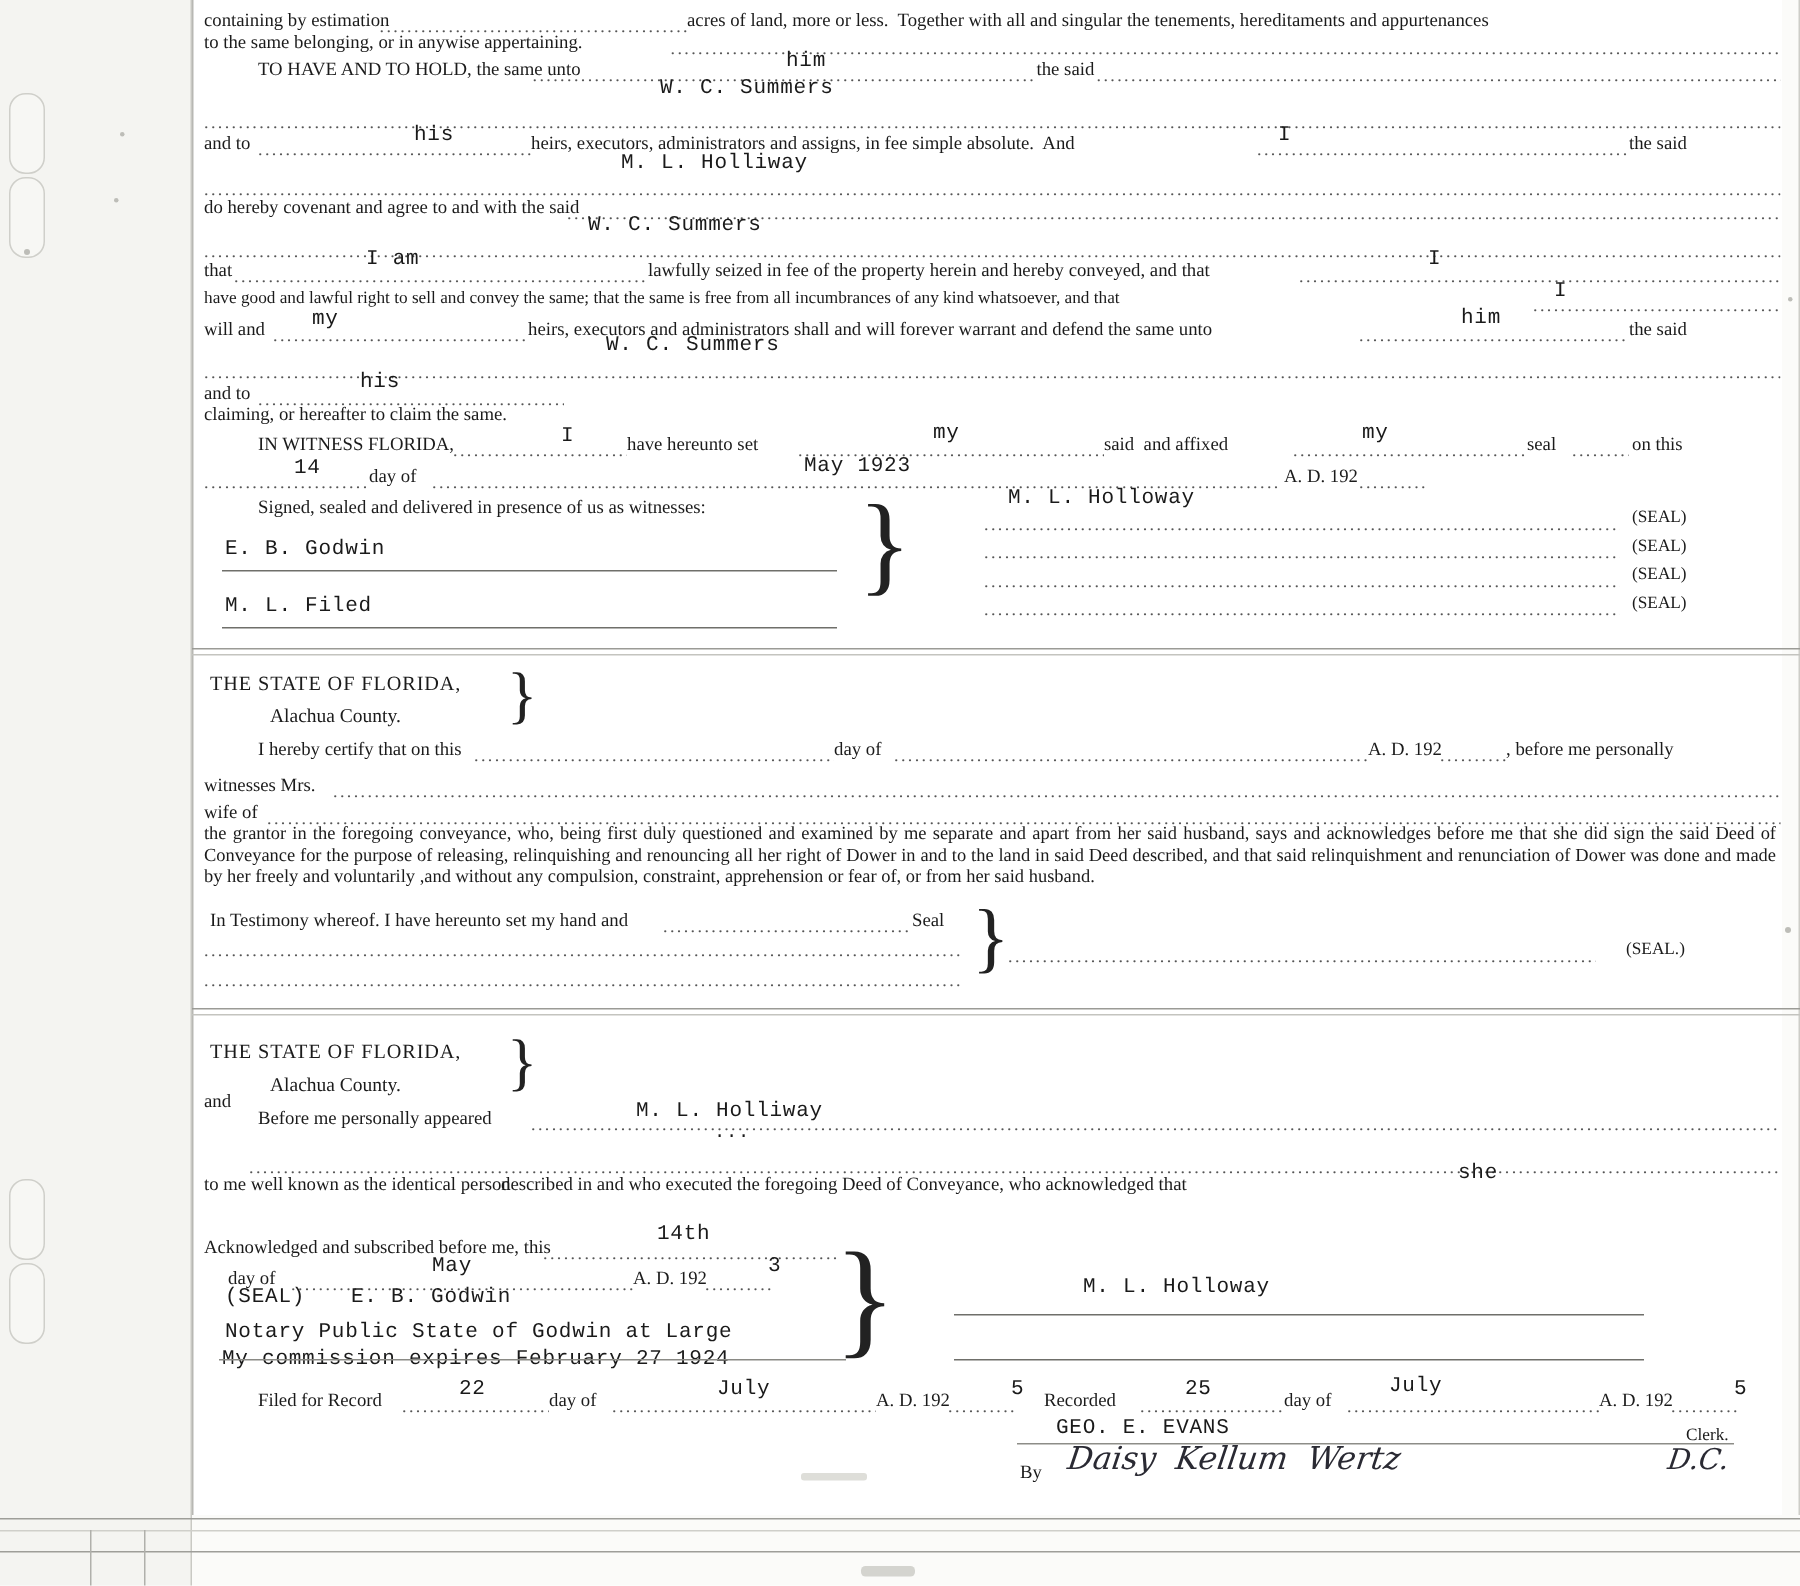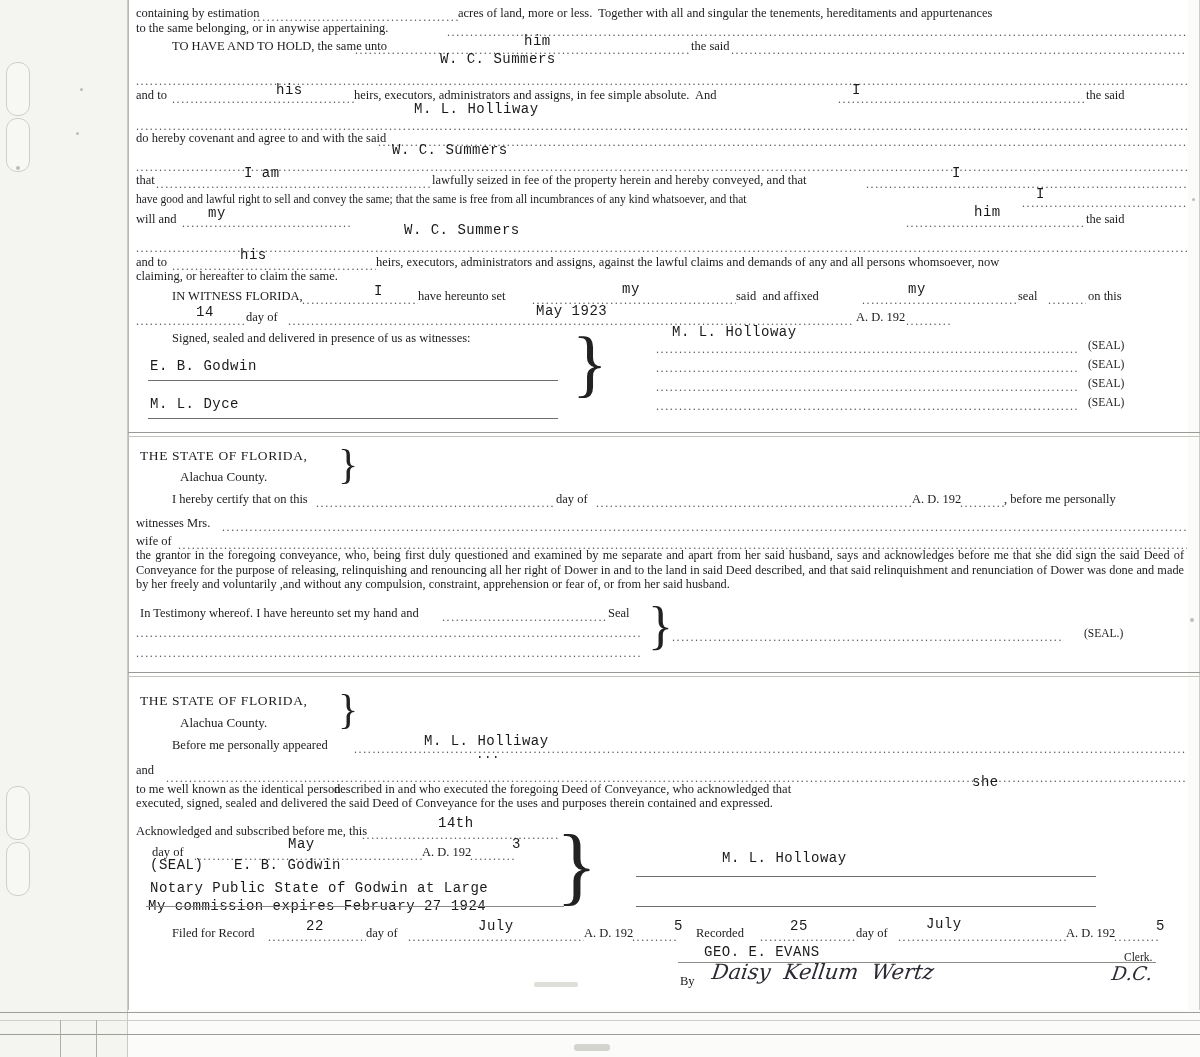--- a/index.html
+++ b/index.html
@@ -97,30 +97,30 @@
   <div class="dots" style="left:866px;top:177px;width:321px">..............................................................................</div>
   <div class="t" style="left:244px;top:165px">I am</div>
   <div class="t" style="left:952px;top:165px">I</div>
 
   <div class="p sm" style="left:136px;top:192px">have good and lawful right to sell and convey the same; that the same is free from all incumbrances of any kind whatsoever, and that</div>
   <div class="dots" style="left:1022px;top:196px;width:165px">.........................................</div>
   <div class="t" style="left:1036px;top:186px">I</div>
 
   <div class="p" style="left:136px;top:212px">will and</div>
   <div class="dots" style="left:182px;top:216px;width:170px">...........................................</div>
+  <div class="p" style="left:352px;top:212px">heirs, executors and administrators shall and will forever warrant and defend the same unto</div>
   <div class="dots" style="left:906px;top:216px;width:180px">.............................................</div>
   <div class="p" style="left:1086px;top:212px">the said</div>
   <div class="t" style="left:208px;top:205px">my</div>
   <div class="t" style="left:974px;top:204px">him</div>
   <div class="t" style="left:404px;top:222px">W. C. Summers</div>
   <div class="dots" style="left:136px;top:241px;width:1051px">.....................................................................................................................................................................................................................................................................</div>
 
   <div class="p" style="left:136px;top:255px">and to</div>
   <div class="dots" style="left:172px;top:259px;width:204px">...................................................</div>
-  <div class="p" style="left:376px;top:255px">heirs, executors, administrators and assigns, against the lawful claims and demands of any and all persons whomsoever, now</div>
   <div class="t" style="left:240px;top:247px">his</div>
   <div class="p" style="left:136px;top:269px">claiming, or hereafter to claim the same.</div>
 
   <div class="p" style="left:172px;top:289px">IN WITNESS FLORIDA,</div>
   <div class="dots" style="left:302px;top:293px;width:116px">.............................</div>
   <div class="p" style="left:418px;top:289px">have hereunto set</div>
   <div class="dots" style="left:532px;top:293px;width:204px">...................................................</div>
   <div class="p" style="left:736px;top:289px">said  and affixed</div>
   <div class="dots" style="left:862px;top:293px;width:156px">......................................</div>
   <div class="p" style="left:1018px;top:289px">seal</div>
@@ -138,21 +138,21 @@
   <div class="t" style="left:196px;top:304px">14</div>
   <div class="t" style="left:536px;top:303px">May 1923</div>
 
   <div class="p" style="left:172px;top:331px">Signed, sealed and delivered in presence of us as witnesses:</div>
 
   <div class="brace" style="left:572px;top:326px;font-size:74px">}</div>
 
   <div class="rule" style="left:148px;top:380px;width:410px"></div>
   <div class="rule" style="left:148px;top:418px;width:410px"></div>
   <div class="t" style="left:150px;top:358px">E. B. Godwin</div>
-  <div class="t" style="left:150px;top:396px">M. L. Dyce</div>
+  <div class="t" style="left:150px;top:396px">M. L. Filed</div>
 
   <div class="t" style="left:672px;top:324px">M. L. Holloway</div>
   <div class="dots" style="left:656px;top:342px;width:424px">.....................................................................................................................</div>
   <div class="p sm" style="left:1088px;top:338px">(SEAL)</div>
   <div class="dots" style="left:656px;top:361px;width:424px">.....................................................................................................................</div>
   <div class="p sm" style="left:1088px;top:357px">(SEAL)</div>
   <div class="dots" style="left:656px;top:380px;width:424px">.....................................................................................................................</div>
   <div class="p sm" style="left:1088px;top:376px">(SEAL)</div>
   <div class="dots" style="left:656px;top:399px;width:424px">.....................................................................................................................</div>
   <div class="p sm" style="left:1088px;top:395px">(SEAL)</div>
@@ -194,27 +194,26 @@
 
   <div class="p cap" style="left:140px;top:694px;font-size:13.5px">THE STATE OF FLORIDA,</div>
   <div class="p" style="left:180px;top:716px;font-size:13px">Alachua County.</div>
   <div class="brace" style="left:338px;top:688px;font-size:42px">}</div>
 
   <div class="p" style="left:172px;top:738px">Before me personally appeared</div>
   <div class="dots" style="left:354px;top:742px;width:833px">.................................................................................................................................................................................................................</div>
   <div class="t" style="left:424px;top:733px">M. L. Holliway</div>
   <div class="t sm" style="left:476px;top:748px">...</div>
 
-  <div class="p" style="left:136px;top:763px">and</div>
+  <div class="p" style="left:136px;top:727px">and</div>
   <div class="dots" style="left:166px;top:771px;width:1021px">.........................................................................................................................................................................................................................................................</div>
 
   <div class="p" style="left:136px;top:782px">to me well known as the identical person</div>
   <div class="p" style="left:334px;top:782px">described in and who executed the foregoing Deed of Conveyance, who acknowledged that</div>
   <div class="t" style="left:972px;top:774px">she</div>
-  <div class="p" style="left:136px;top:796px">executed, signed, sealed and delivered the said Deed of Conveyance for the uses and purposes therein contained and expressed.</div>
 
   <div class="p" style="left:136px;top:824px">Acknowledged and subscribed before me, this</div>
   <div class="dots" style="left:362px;top:828px;width:196px">.................................................</div>
   <div class="t" style="left:438px;top:815px">14th</div>
 
   <div class="p" style="left:152px;top:845px">day of</div>
   <div class="dots" style="left:194px;top:849px;width:228px">.........................................................</div>
   <div class="p" style="left:422px;top:845px">A. D. 192</div>
   <div class="dots" style="left:470px;top:849px;width:44px">...........</div>
   <div class="t" style="left:288px;top:836px">May</div>

